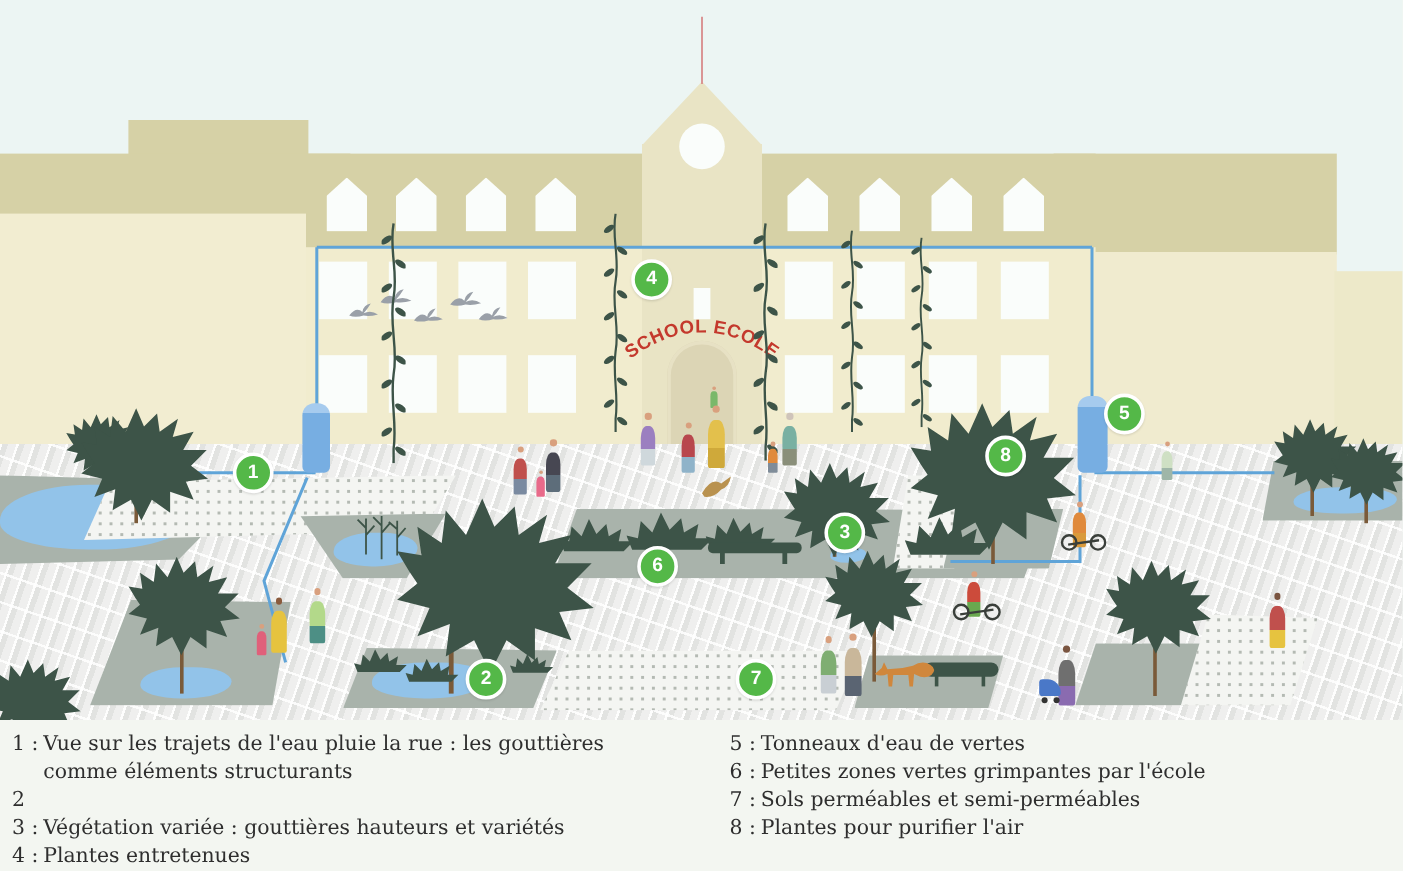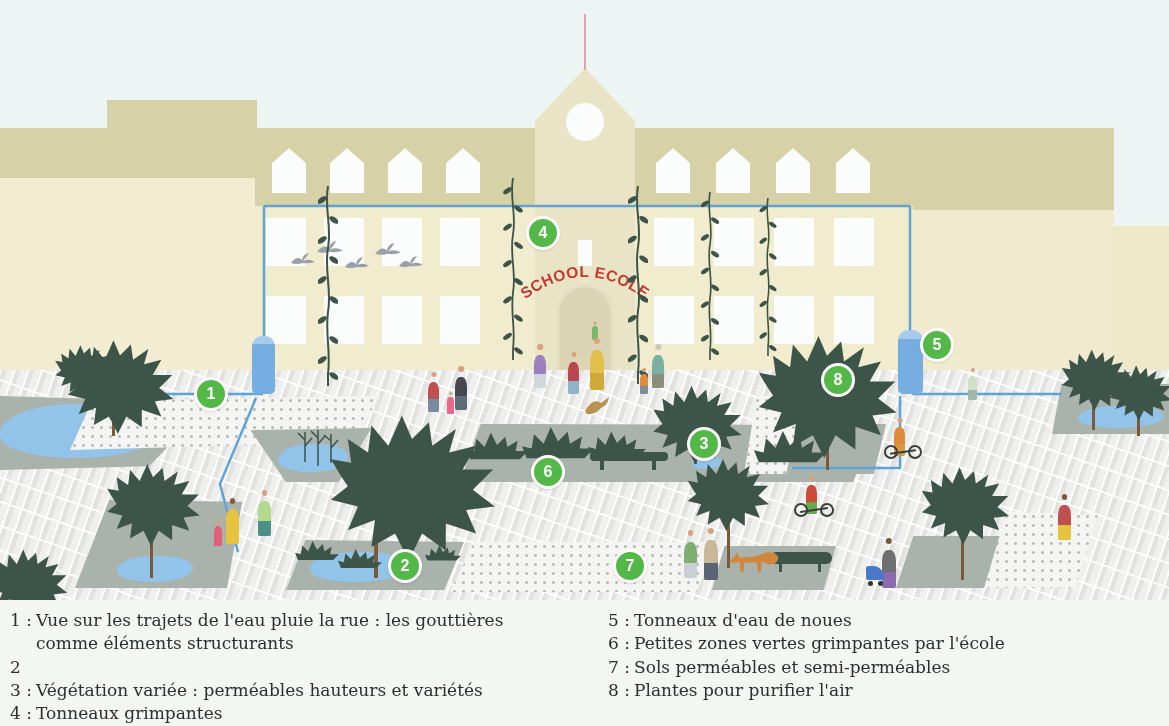--- a/index.html
+++ b/index.html
@@ -352,31 +352,31 @@
     <div class="col col1">
       <div class="li">
           <span class="num">1 :</span>
           <span class="txt">Vue sur les trajets de l'eau pluie la rue : les gouttières comme éléments structurants</span>
         </div>
       <div class="li">
           <span class="num">2</span>
         </div>
       <div class="li">
           <span class="num">3 :</span>
-          <span class="txt">Végétation variée : perméables hauteurs et variétés</span>
+          <span class="txt">Végétation variée : gouttières hauteurs et variétés</span>
         </div>
       <div class="li">
           <span class="num">4 :</span>
-          <span class="txt">Tonneaux grimpantes</span>
+          <span class="txt">Plantes entretenues</span>
         </div>
     </div>
     <div class="col">
       <div class="li">
           <span class="num">5 :</span>
-          <span class="txt">Tonneaux d'eau de noues</span>
+          <span class="txt">Tonneaux d'eau de vertes</span>
         </div>
       <div class="li">
           <span class="num">6 :</span>
           <span class="txt">Petites zones vertes grimpantes par l'école</span>
         </div>
       <div class="li">
           <span class="num">7 :</span>
           <span class="txt">Sols perméables et semi-perméables</span>
         </div>
       <div class="li">

